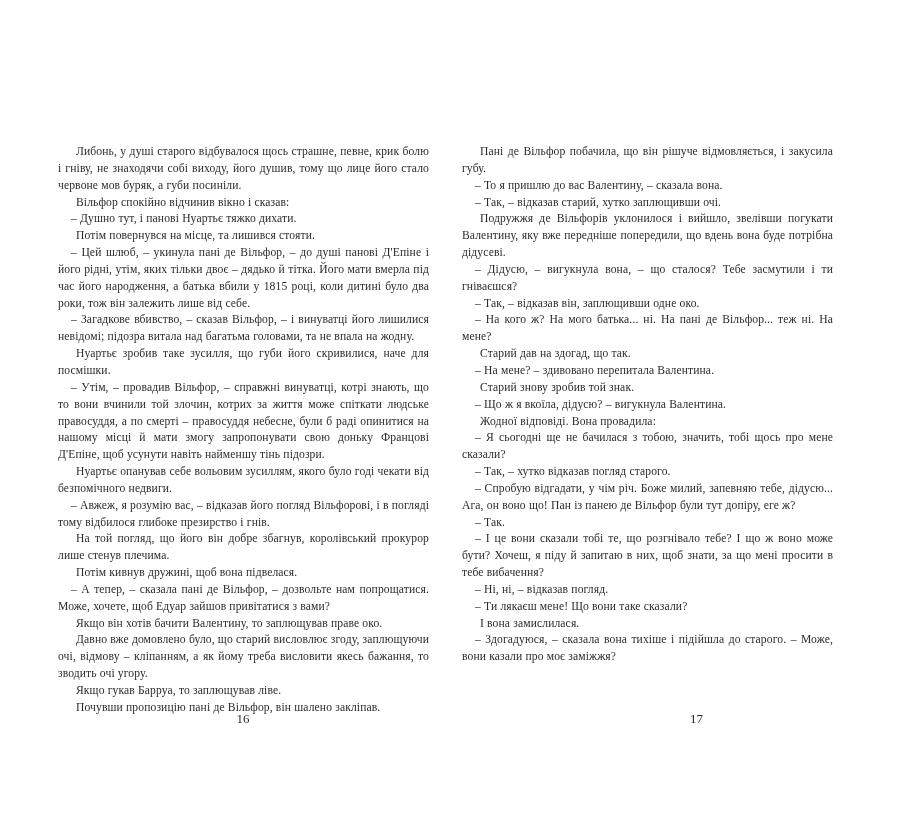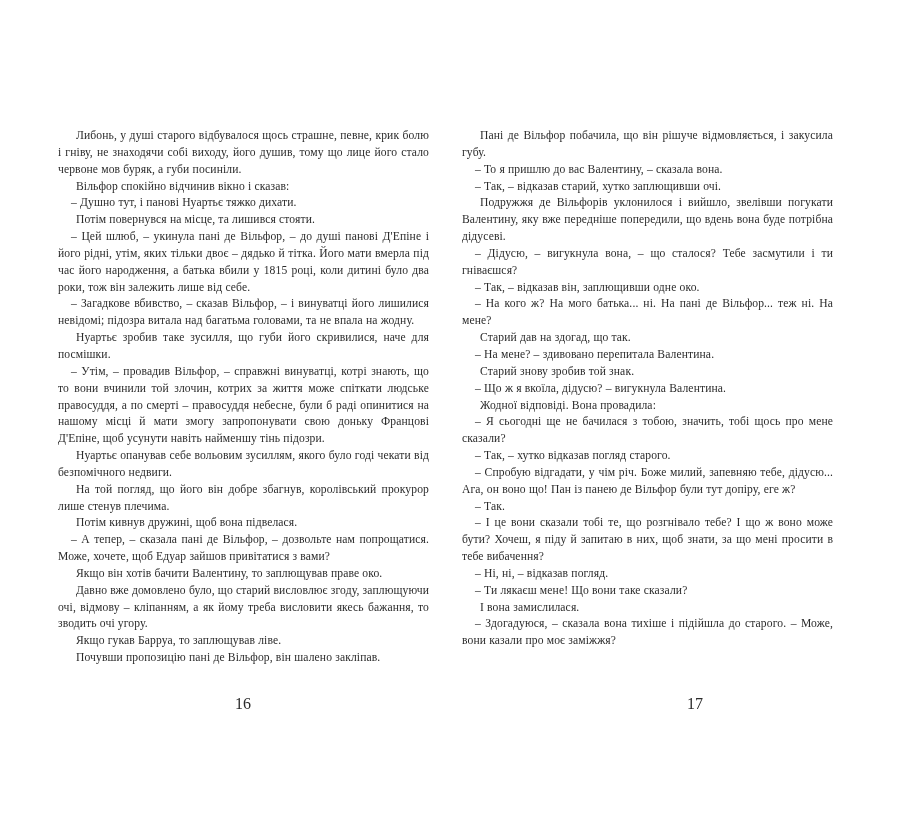--- a/index.html
+++ b/index.html
@@ -11,21 +11,21 @@
   body {
     width: 900px;
     height: 817px;
     position: relative;
     overflow: hidden;
     font-family: "Liberation Serif", "DejaVu Serif", serif;
     color: #2b2b2b;
   }
   .spread {
     position: absolute;
-    top: 0;
+    top: 16px;
     left: 0;
     width: 900px;
     height: 757px;
     display: flex;
     flex-direction: row;
   }
   .page {
     position: relative;
     width: 450px;
     height: 817px;
@@ -48,21 +48,21 @@
   .page-right .page-body { left: 12px; }
   .para {
     margin: 0;
     text-indent: 18px;
   }
   .para.dash {
     text-indent: 13px;
   }
   .page-number {
     position: absolute;
-    font-size: 16px;
+    font-size: 13px;
     color: #2b2b2b;
     text-align: center;
     width: 60px;
   }
   .page-left .page-number { left: 213px; top: 695px; }
   .page-right .page-number { left: 623px; top: 695px; }
   .page-right .page-number { left: 193px; text-align: right; }
   
   .para { text-align: justify; }
   .para::after {
@@ -81,20 +81,21 @@
     <div class="page-body">
         <p class="para short">Либонь, у душі старого відбувалося щось страшне, певне, крик болю і гніву, не знаходячи собі виходу, його душив, тому що лице його стало червоне мов буряк, а губи посиніли.</p>
         <p class="para short">Вільфор спокійно відчинив вікно і сказав:</p>
         <p class="para short dash">– Душно тут, і панові Нуартьє тяжко дихати.</p>
         <p class="para short">Потім повернувся на місце, та лишився стояти.</p>
         <p class="para short dash">– Цей шлюб, – укинула пані де Вільфор, – до душі панові Д'Епіне і його рідні, утім, яких тільки двоє – дядько й тітка. Його мати вмерла під час його народження, а батька вбили у 1815 році, коли дитині було два роки, тож він залежить лише від себе.</p>
         <p class="para short dash">– Загадкове вбивство, – сказав Вільфор, – і винуватці його лишилися невідомі; підозра витала над багатьма головами, та не впала на жодну.</p>
         <p class="para short">Нуартьє зробив таке зусилля, що губи його скривилися, наче для посмішки.</p>
         <p class="para short dash">– Утім, – провадив Вільфор, – справжні винуватці, котрі знають, що то вони вчинили той злочин, котрих за життя може спіткати людське правосуддя, а по смерті – правосуддя небесне, були б раді опинитися на нашому місці й мати змогу запропонувати свою доньку Францові Д'Епіне, щоб усунути навіть найменшу тінь підозри.</p>
         <p class="para short">Нуартьє опанував себе вольовим зусиллям, якого було годі чекати від безпомічного недвиги.</p>
+        <p class="para short dash">– Авжеж, я розумію вас, – відказав його погляд Вільфорові, і в погляді тому відбилося глибоке презирство і гнів.</p>
         <p class="para short">На той погляд, що його він добре збагнув, королівський прокурор лише стенув плечима.</p>
         <p class="para short">Потім кивнув дружині, щоб вона підвелася.</p>
         <p class="para short dash">– А тепер, – сказала пані де Вільфор, – дозвольте нам попрощатися. Може, хочете, щоб Едуар зайшов привітатися з вами?</p>
         <p class="para short">Якщо він хотів бачити Валентину, то заплющував праве око.</p>
         <p class="para short">Давно вже домовлено було, що старий висловлює згоду, заплющуючи очі, відмову – кліпанням, а як йому треба висловити якесь бажання, то зводить очі угору.</p>
         <p class="para short">Якщо гукав Барруа, то заплющував ліве.</p>
         <p class="para short">Почувши пропозицію пані де Вільфор, він шалено закліпав.</p>
       </div>
     <div class="page-number">16</div>
   </div>

